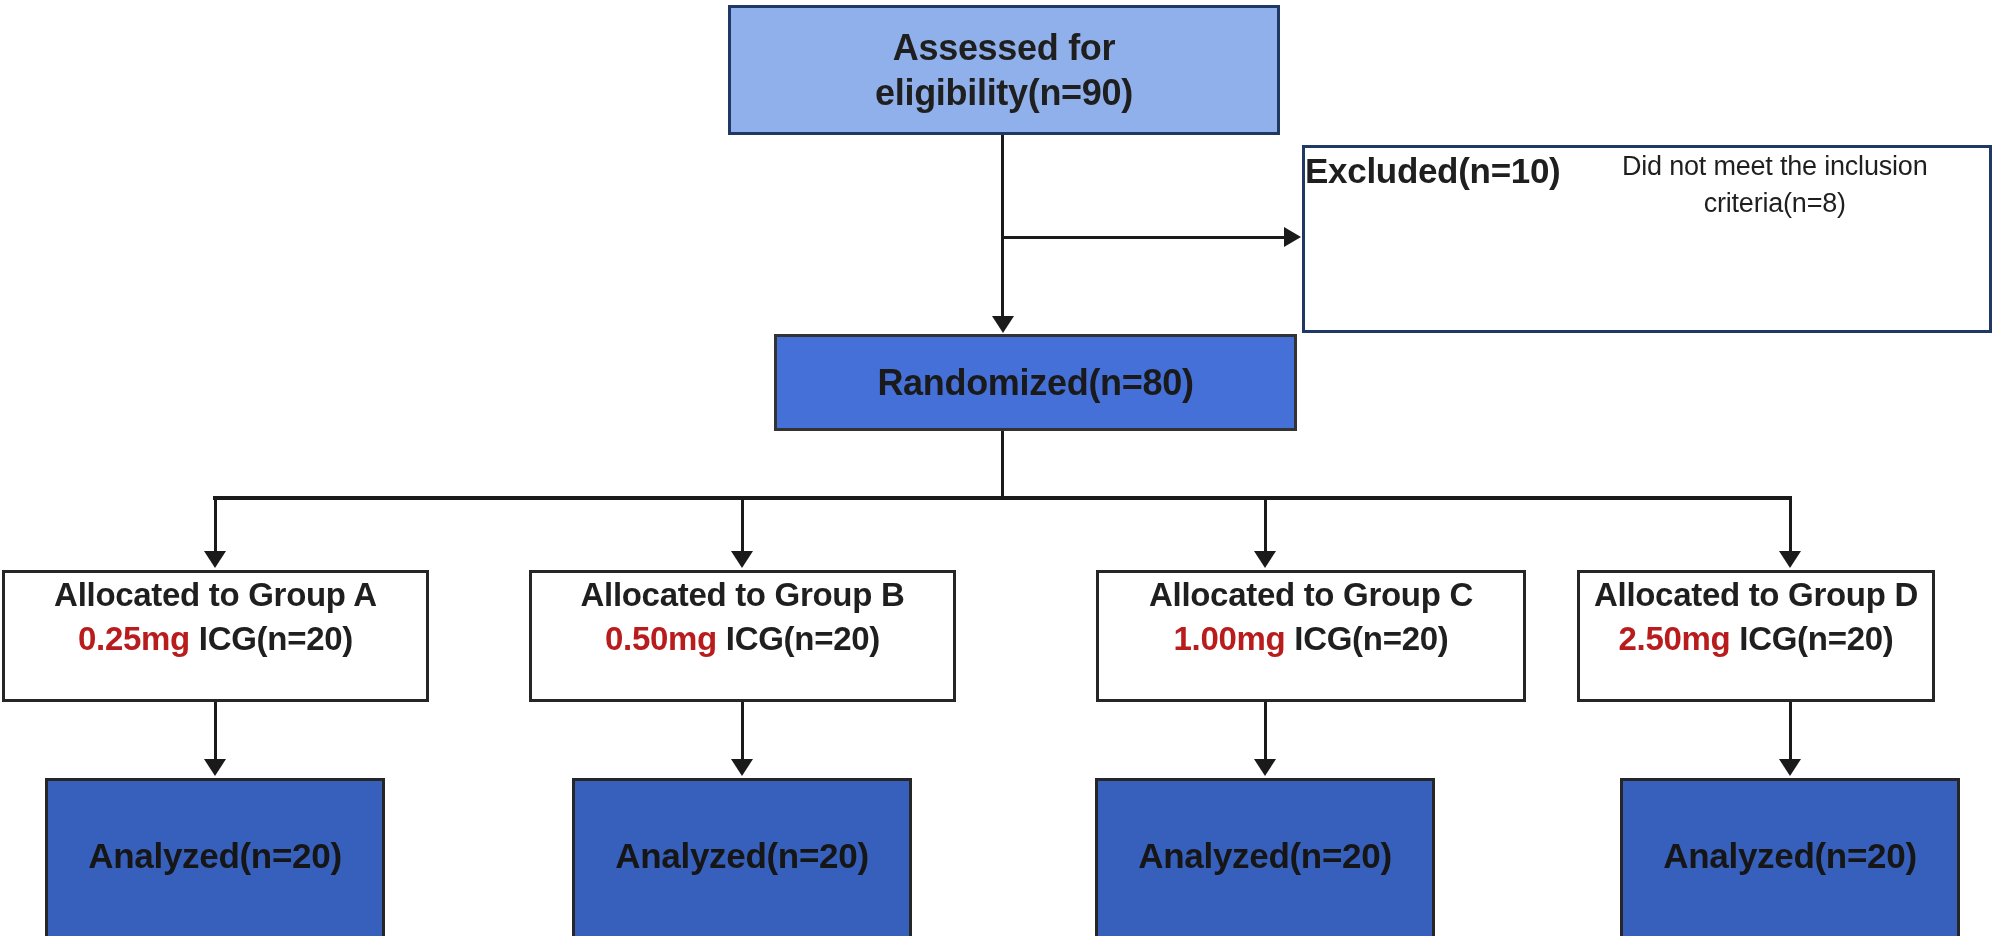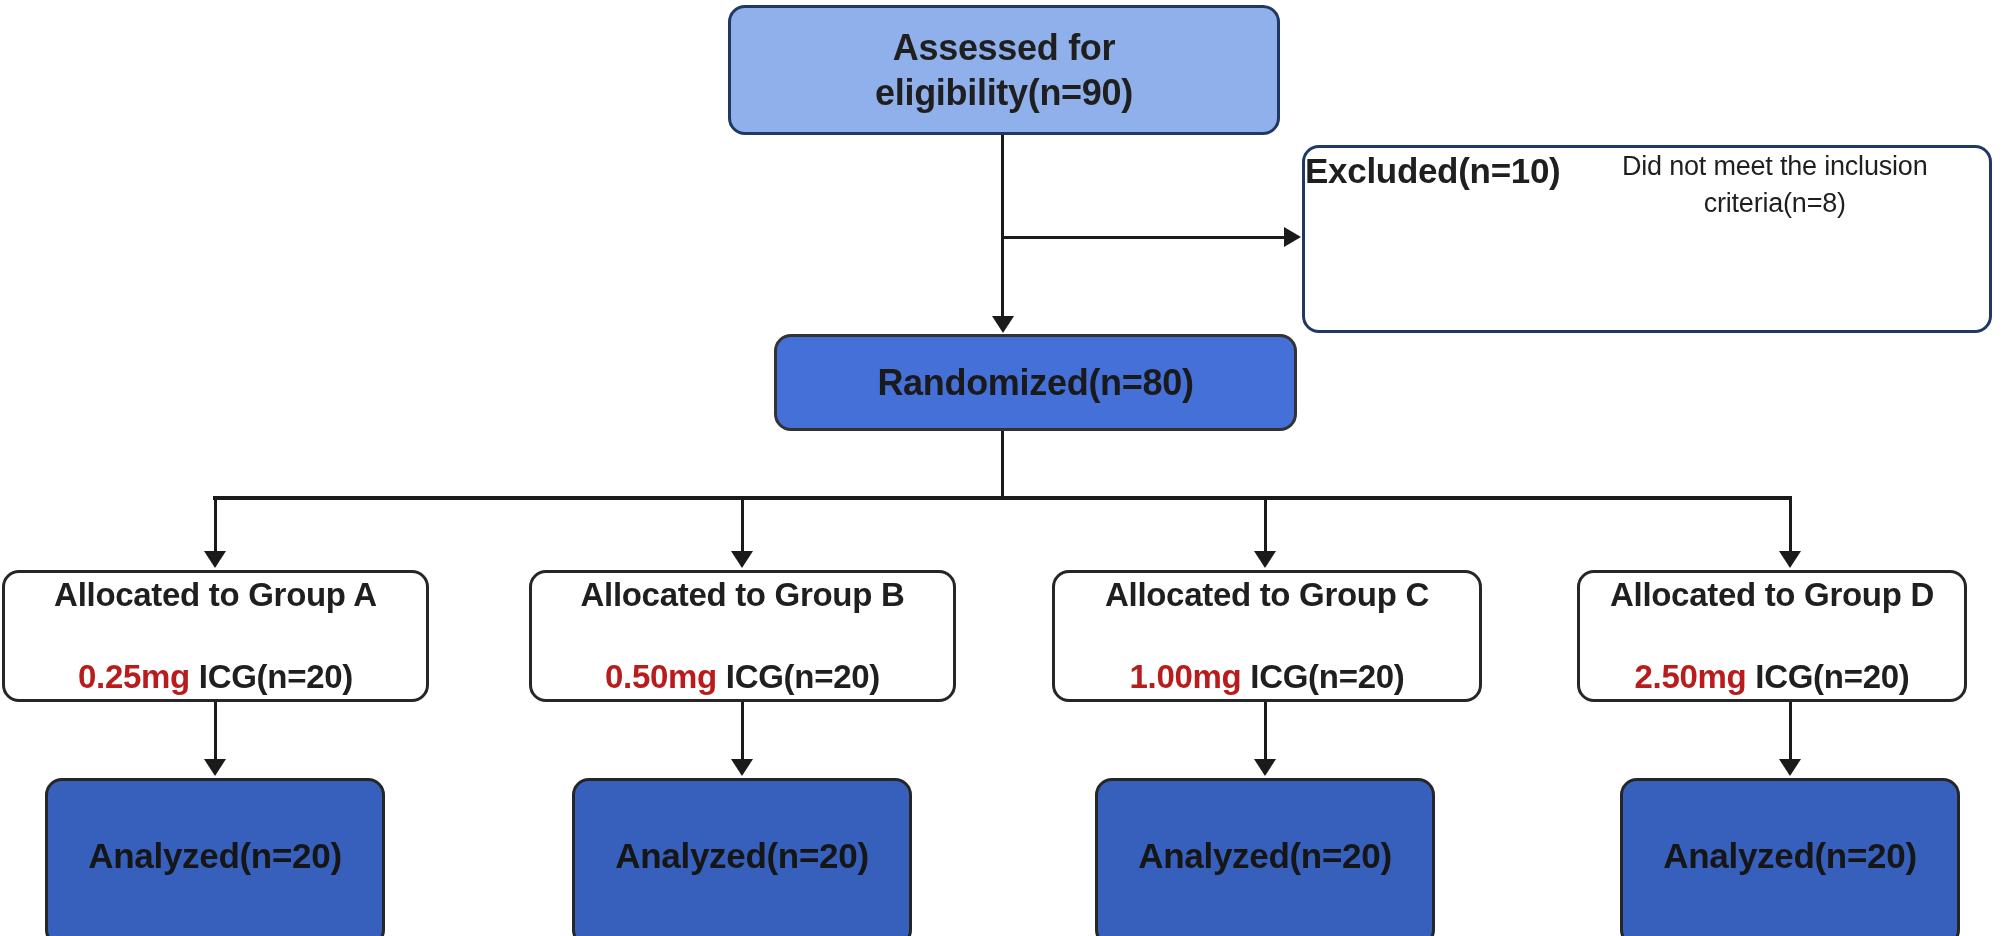--- a/index.html
+++ b/index.html
@@ -10,21 +10,20 @@
     font-family:"Liberation Sans", sans-serif;
     color:#1f1f1f;
     overflow:hidden;
   }
   .box{
     position:absolute;
     box-sizing:border-box;
     text-align:center;
     font-weight:bold;
     letter-spacing:-0.3px;
-    border-radius:17px;
   }
   
   .assessed{
     left:728px;top:5px;width:552px;height:130px;
     background:#8FB0EA;border:3px solid #1F3864;
     font-size:36px;line-height:45px;
     display:flex;flex-direction:column;justify-content:center;
   }
   
   .excluded{
@@ -38,26 +37,26 @@
   .randomized{
     left:742px;top:334px;width:523px;height:97px;
     background:#4470D8;border:3px solid #333333;
     font-size:36px;line-height:91px;color:#1a1a1a;margin-left:32px;
   }
   
   .alloc{
     top:570px;height:132px;
     background:#ffffff;border:3px solid #262626;
     font-size:33px;line-height:44px;
-    display:flex;flex-direction:column;justify-content:space-between;
+    display:flex;flex-direction:column;justify-content:flex-start;
   }
   .alloc-a{left:2px;width:427px;}
   .alloc-b{left:529px;width:427px;}
-  .alloc-c{left:1052px;width:430px;}
-  .alloc-d{left:1577px;width:390px;}
+  .alloc-c{left:1096px;width:430px;}
+  .alloc-d{left:1577px;width:358px;}
   .dose{color:#b91c1c;}
   
   .analyzed{
     top:778px;width:340px;height:169px;
     background:#3760BC;border:3px solid #262626;
     font-size:35px;line-height:149px;color:#161616;
   }
   .an-a{left:45px;} .an-b{left:572px;} .an-c{left:1095px;} .an-d{left:1620px;}
   
   .line{position:absolute;background:#1a1a1a;}

